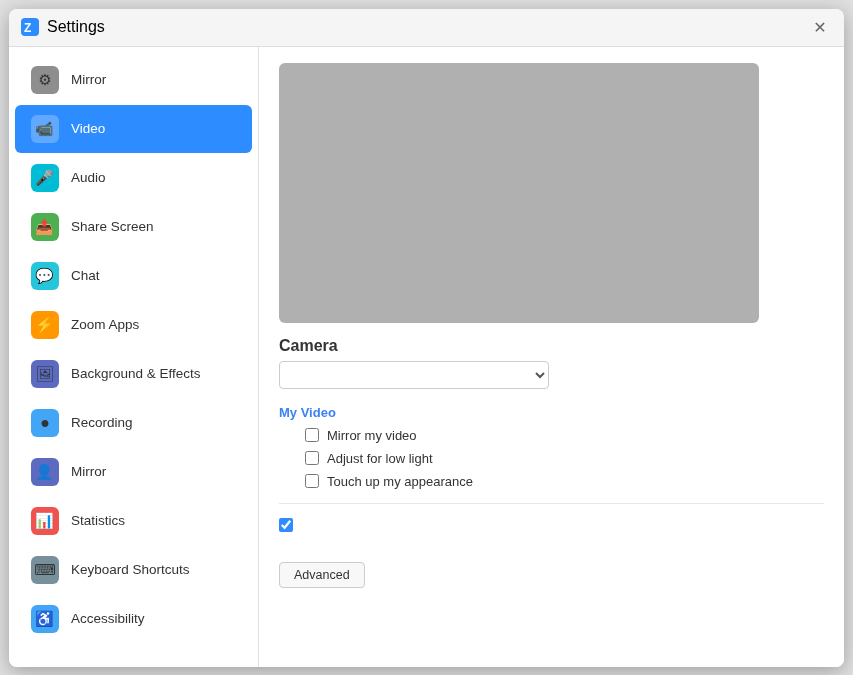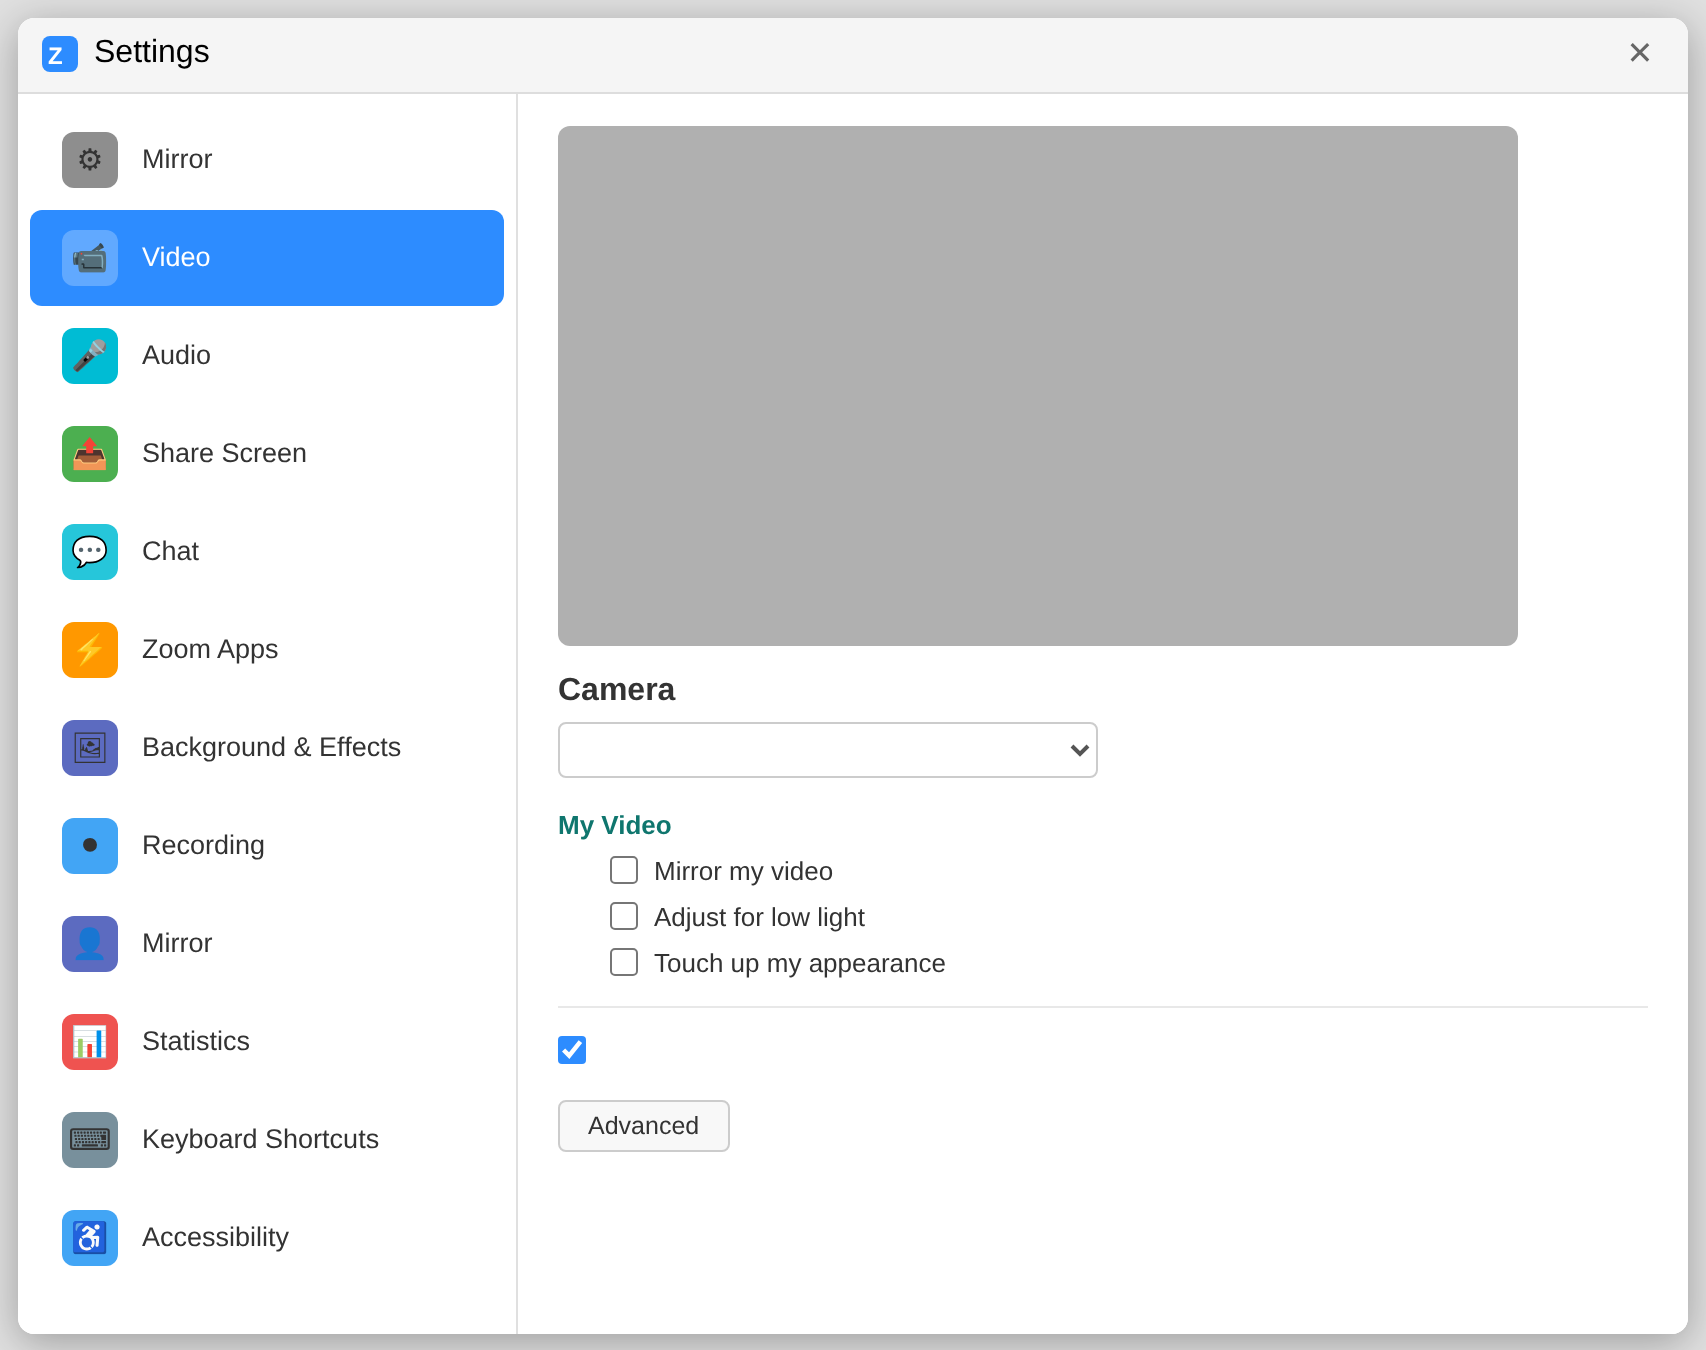--- a/index.html
+++ b/index.html
@@ -154,21 +154,21 @@
       height: 14px;
       accent-color: #2d8cff;
       cursor: pointer;
     }
     .my-video-section {
       margin-top: 6px;
     }
     .my-video-title {
       font-size: 13px;
       font-weight: 600;
-      color: #0f766e;
+      color: #3b82f6;
       margin-bottom: 8px;
     }
     .checkbox-stack .checkbox-item {
       margin-bottom: 8px;
       gap: 8px;
       padding-left: 26px;
     }
     .divider {
       border: none;
       border-top: 1px solid #e8e8e8;
@@ -183,21 +183,21 @@
       margin-bottom: 8px;
     }
     .advanced-btn {
       border: 1px solid #ccc;
       background: #f8f8f8;
       border-radius: 4px;
       padding: 5px 14px;
       font-size: 12.5px;
       color: #333;
       cursor: pointer;
-      margin-top: 10px;
+      margin-top: 22px;
     }
   </style>
 </head>
 <body>
 
 <div class="window">
   <div class="titlebar">
     <div class="titlebar-left">
       <svg class="titlebar-icon" viewBox="0 0 18 18" fill="none">
         <rect width="18" height="18" rx="4" fill="#2D8CFF"></rect>

